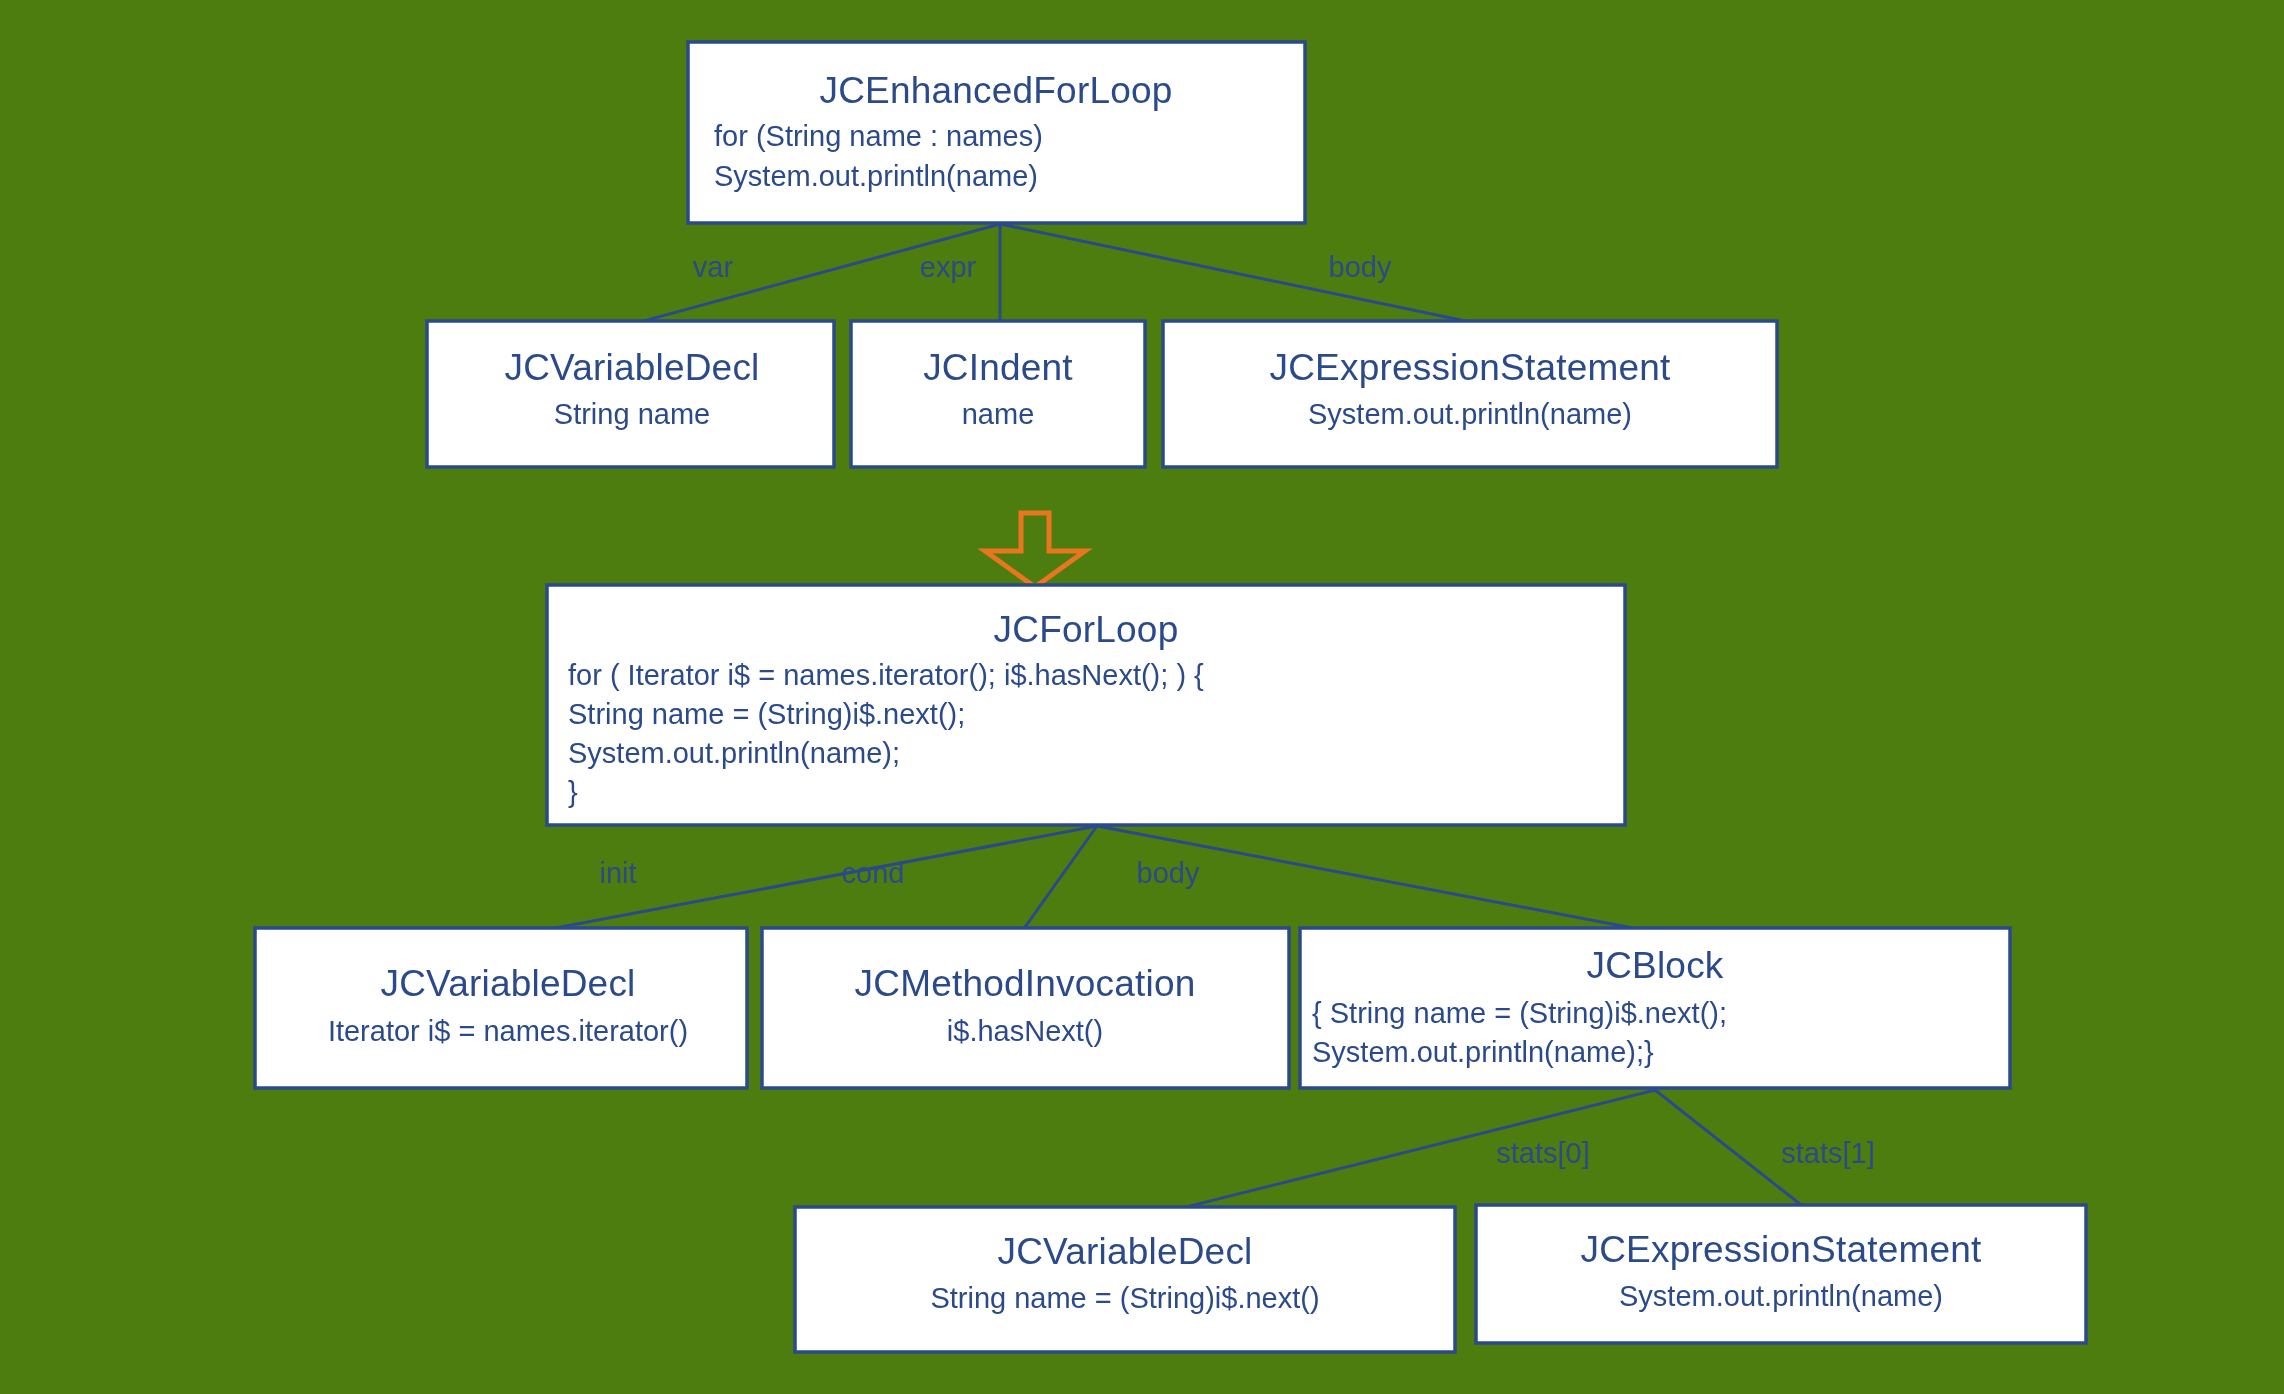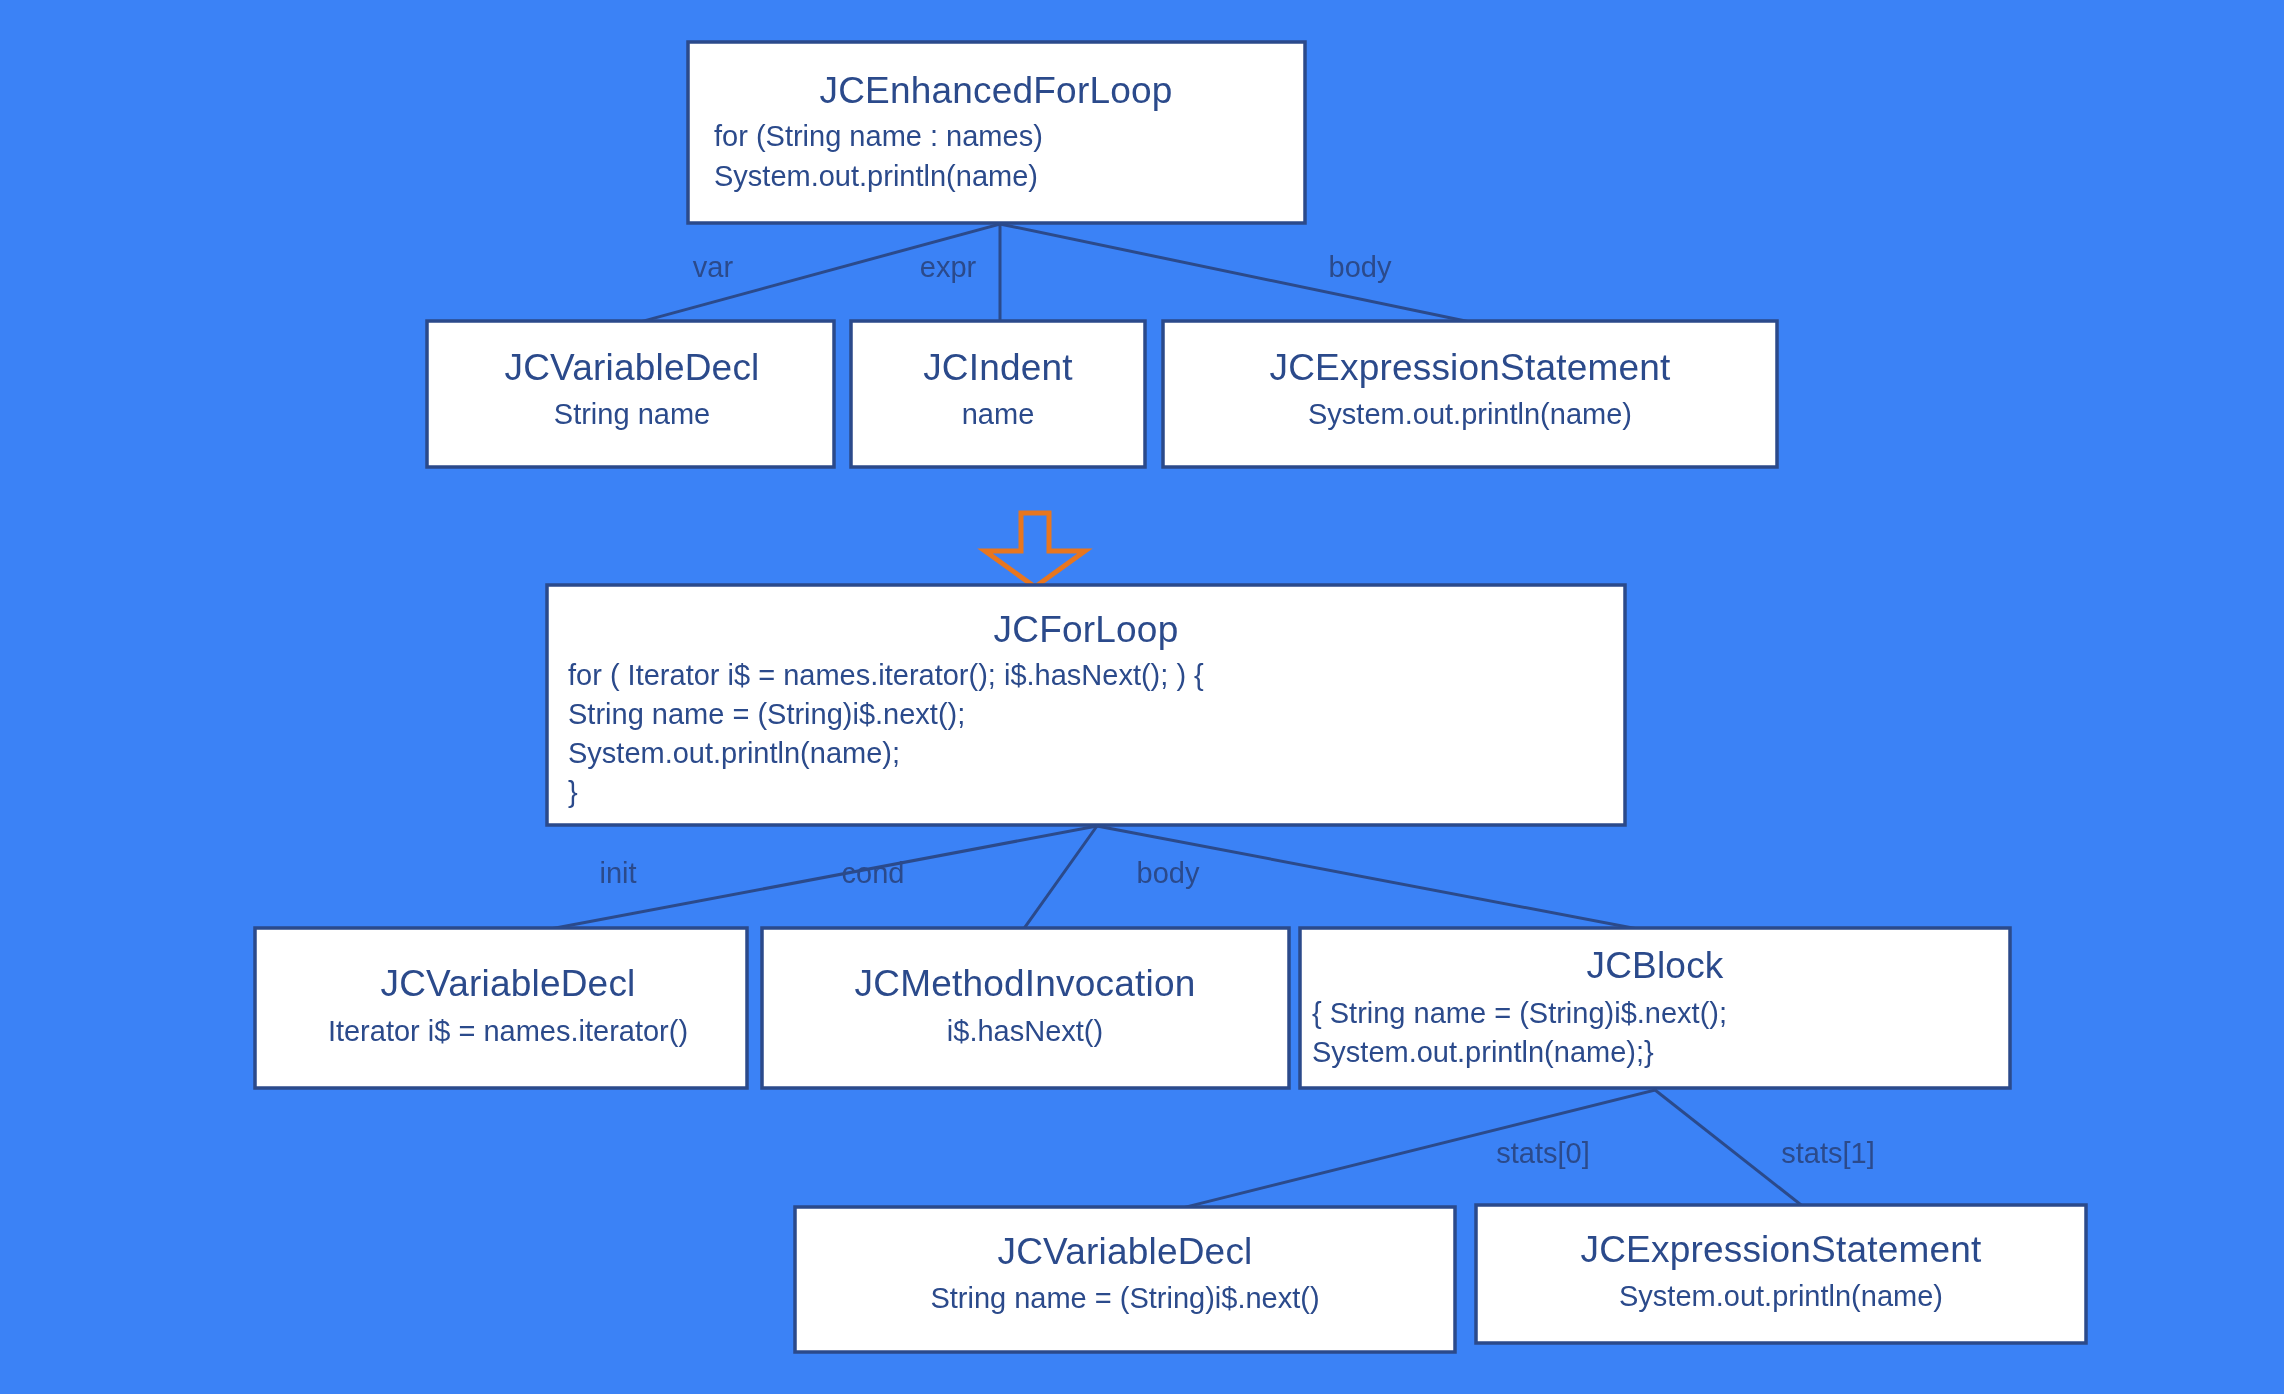--- a/index.html
+++ b/index.html
@@ -10,21 +10,21 @@
   body {
     width: 2284px;
     height: 1394px;
     font-family: "Liberation Sans", sans-serif;
     overflow: hidden;
   }
   #diagram-root {
     position: relative;
     width: 2284px;
     height: 1394px;
-    background: #3b82f6;
+    background: #4d7c0f;
   }
   svg#ast-diagram {
     display: block;
     width: 2284px;
     height: 1394px;
   }
   .node-box {
     fill: #ffffff;
     stroke: #2b4a8b;
     stroke-width: 3.5;

